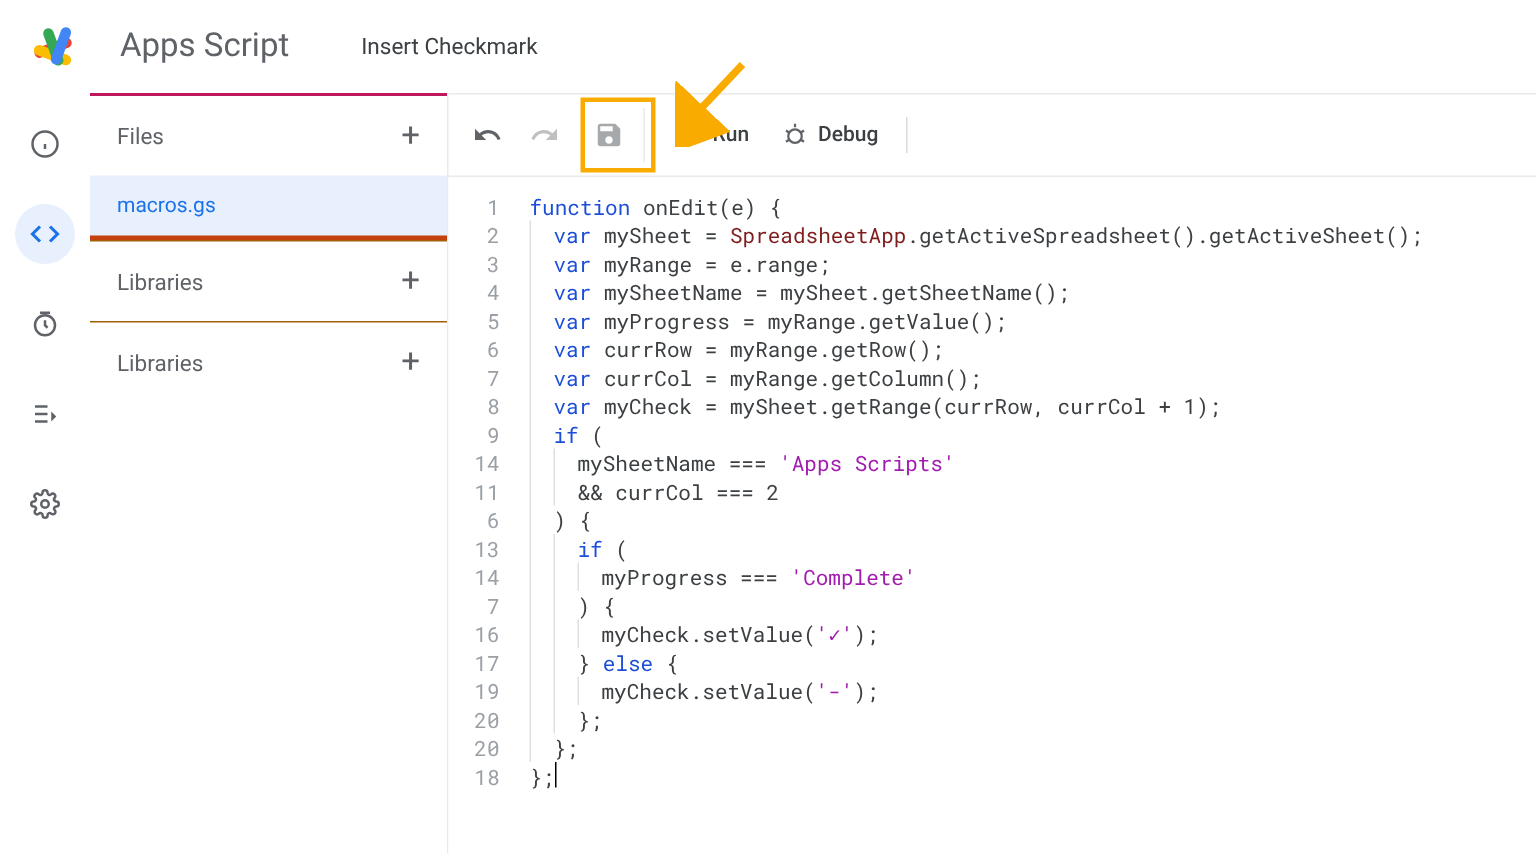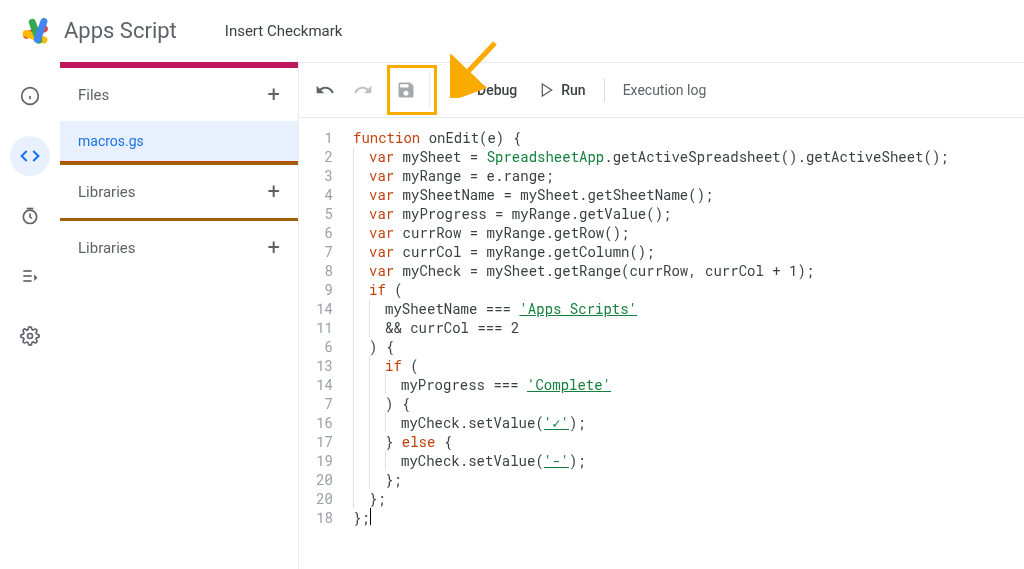--- a/index.html
+++ b/index.html
@@ -1,56 +1,56 @@
 <!DOCTYPE html>
 <html><head>
 <meta charset="utf-8">
 <style>
 * { margin: 0; padding: 0; box-sizing: border-box; }
 body { font-family: 'Google Sans', Roboto, Arial, sans-serif; font-size: 14px; color: #3c4043; background: #fff; width: 1024px; height: 569px; overflow: hidden; position: relative; }
 
 .header { display: flex; align-items: center; height: 62px; padding: 0 16px; border-bottom: 1px solid #fff; }
 .logo { width: 40px; height: 40px; margin-right: 8px; display:flex; align-items:center; justify-content:center; }
-.app-name { font-size: 22px; color: #5f6368; margin-right: 48px; }
+.app-name { font-size: 22px; color: #5f6368; margin-right: 48px; margin-left: 16px; }
 .project-name { font-size: 15px; color: #3c4043; }
 
 .body { display: flex; height: calc(100% - 62px); }
 
 .rail { width: 60px; border-right: 0; display: flex; flex-direction: column; align-items: center; padding-top: 14px; gap: 20px; }
 .rail-item { width: 40px; height: 40px; border-radius: 50%; display: flex; align-items: center; justify-content: center; color: #5f6368; cursor: pointer; }
 .rail-item.active { background: #e8f0fe; color: #1a73e8; }
 
 .sidebar { width: 238px; border-right: 0; }
-.side-row { display: flex; align-items:center; justify-content: space-between; padding: 14px 18px; border-top: 3px solid #a16207; font-size: 15px; color: #5f6368; }
-.side-row:first-child { border-top: 6px solid #be185d; text-align: center; }
+.side-row { display: flex; align-items:center; justify-content: space-between; padding: 14px 18px; border-top: 1px solid #a16207; font-size: 15px; color: #5f6368; }
+.side-row:first-child { border-top: 2px solid #be185d; text-align: center; }
 .side-plus { font-size: 22px; color: #5f6368; cursor: pointer; }
-.file-item { padding: 12px 18px; background: #e8f0fe; color: #1a73e8; font-size: 14px; border-bottom: 1px solid #c2410c; cursor: pointer; }
+.file-item { padding: 12px 18px; background: #e8f0fe; color: #1a73e8; font-size: 14px; border-bottom: 3px solid #c2410c; cursor: pointer; }
 
 .main { flex: 1; display: flex; flex-direction: column; border-left: 1px solid #e8eaed; }
 .toolbar { display: flex; align-items: center; height: 56px; padding: 0 8px; gap: 2px; border-top: 1px solid #e8eaed; border-bottom: 1px solid #e8eaed; }
 .tbtn { height: 36px; min-width: 36px; padding: 0 10px; display: flex; align-items: center; justify-content: center; color: #5f6368; border-radius: 4px; cursor: pointer; font-size: 14px; gap: 6px; }
 .tbtn-icon { width: 36px; padding: 0; }
 .tbtn.divided { border-right: 1px solid #dadce0; padding-right: 12px; margin-right: 4px; border-radius: 0; }
 .save-wrap { border: 3px solid #f9ab00; padding: 4px; margin: 0 4px; }
 .save-wrap .tbtn { margin: 0; }
 .run-label { font-weight: 500; color: #3c4043; }
 .fn-select { color: #3c4043; padding-right: 22px; position: relative; }
 .fn-select::after { content: ''; position: absolute; right: 6px; top: 50%; width: 0; height: 0; border-left: 5px solid transparent; border-right: 5px solid transparent; border-top: 5px solid #5f6368; transform: translateY(-50%); }
 .vdiv { width: 1px; height: 24px; background: #dadce0; margin: 0 6px; }
 
 .editor { flex: 1; display: flex; background: #fff; font-family: 'Roboto Mono', Menlo, Consolas, monospace; font-size: 14px; line-height: 19px; overflow: hidden; padding-top: 10px; }
 .gutter { width: 46px; text-align: right; padding-right: 12px; color: #9aa0a6; user-select: none; }
 .gutter div { height: 19px; }
 .code { flex: 1; white-space: pre; color: #3c4043; position: relative; }
 .code-line { height: 19px; display: flex; }
 .indent-guide { display: inline-block; width: 1px; background: #e0e0e0; align-self: stretch; margin-right: 15px; }
 .ig-first { margin-left: 8px; }
-.kw { color: #c2410c; }
-.cls { color: #15803d; }
-.str { color: #15803d; text-decoration: underline; }
+.kw { color: #1d4ed8; }
+.cls { color: #7f1d1d; }
+.str { color: #a21caf; }
 .cursor { display: inline-block; width: 1px; height: 17px; background: #000; vertical-align: middle; margin-left: 0px; }
 
 .arrow { position: absolute; left: 450px; top: 38px; pointer-events: none; }
 </style>
 </head>
 <body>
 
 <div class="header">
   <div class="logo">
     <svg width="36" height="36" viewBox="0 0 36 36">
@@ -131,40 +131,37 @@
           </svg>
       </div>
       <span class="save-wrap">
         <div class="tbtn tbtn-icon divided" style="opacity:.55">
           <svg width="20" height="20" viewBox="0 0 24 24" fill="currentColor">
               <path d="M17 3H5c-1.11 0-2 .9-2 2v14c0 1.1.89 2 2 2h14c1.1 0 2-.9 2-2V7l-4-4zm-5 16c-1.66 0-3-1.34-3-3s1.34-3 3-3 3 1.34 3 3-1.34 3-3 3zm3-10H5V5h10v4z"></path>
             </svg>
         </div>
       </span>
       <div class="tbtn">
+        <svg width="16" height="16" viewBox="0 0 24 24" fill="none" stroke="currentColor" stroke-width="2">
+            <polygon points="5 3 19 12 5 21 5 3"></polygon>
+          </svg>
+        <span class="run-label">Run</span>
+      </div>
+      <div class="tbtn">
         <svg width="18" height="18" viewBox="0 0 24 24" fill="none" stroke="currentColor" stroke-width="2">
             <circle cx="12" cy="13" r="6"></circle>
             <line x1="12" y1="2" x2="12" y2="5"></line>
             <line x1="4" y1="8" x2="7" y2="10"></line>
             <line x1="20" y1="8" x2="17" y2="10"></line>
             <line x1="4" y1="18" x2="7" y2="16"></line>
             <line x1="20" y1="18" x2="17" y2="16"></line>
           </svg>
         <span class="run-label">Debug</span>
       </div>
-      <div class="tbtn">
-        <svg width="16" height="16" viewBox="0 0 24 24" fill="none" stroke="currentColor" stroke-width="2">
-            <polygon points="5 3 19 12 5 21 5 3"></polygon>
-          </svg>
-        <span class="run-label">Run</span>
-      </div>
       <div class="vdiv"></div>
-      <div class="tbtn">
-        <span>Execution log</span>
-      </div>
     </div>
 
     <div class="editor">
       <div class="gutter" id="gutter">
           <div>1</div>
           <div>2</div>
           <div>3</div>
           <div>4</div>
           <div>5</div>
           <div>6</div>

